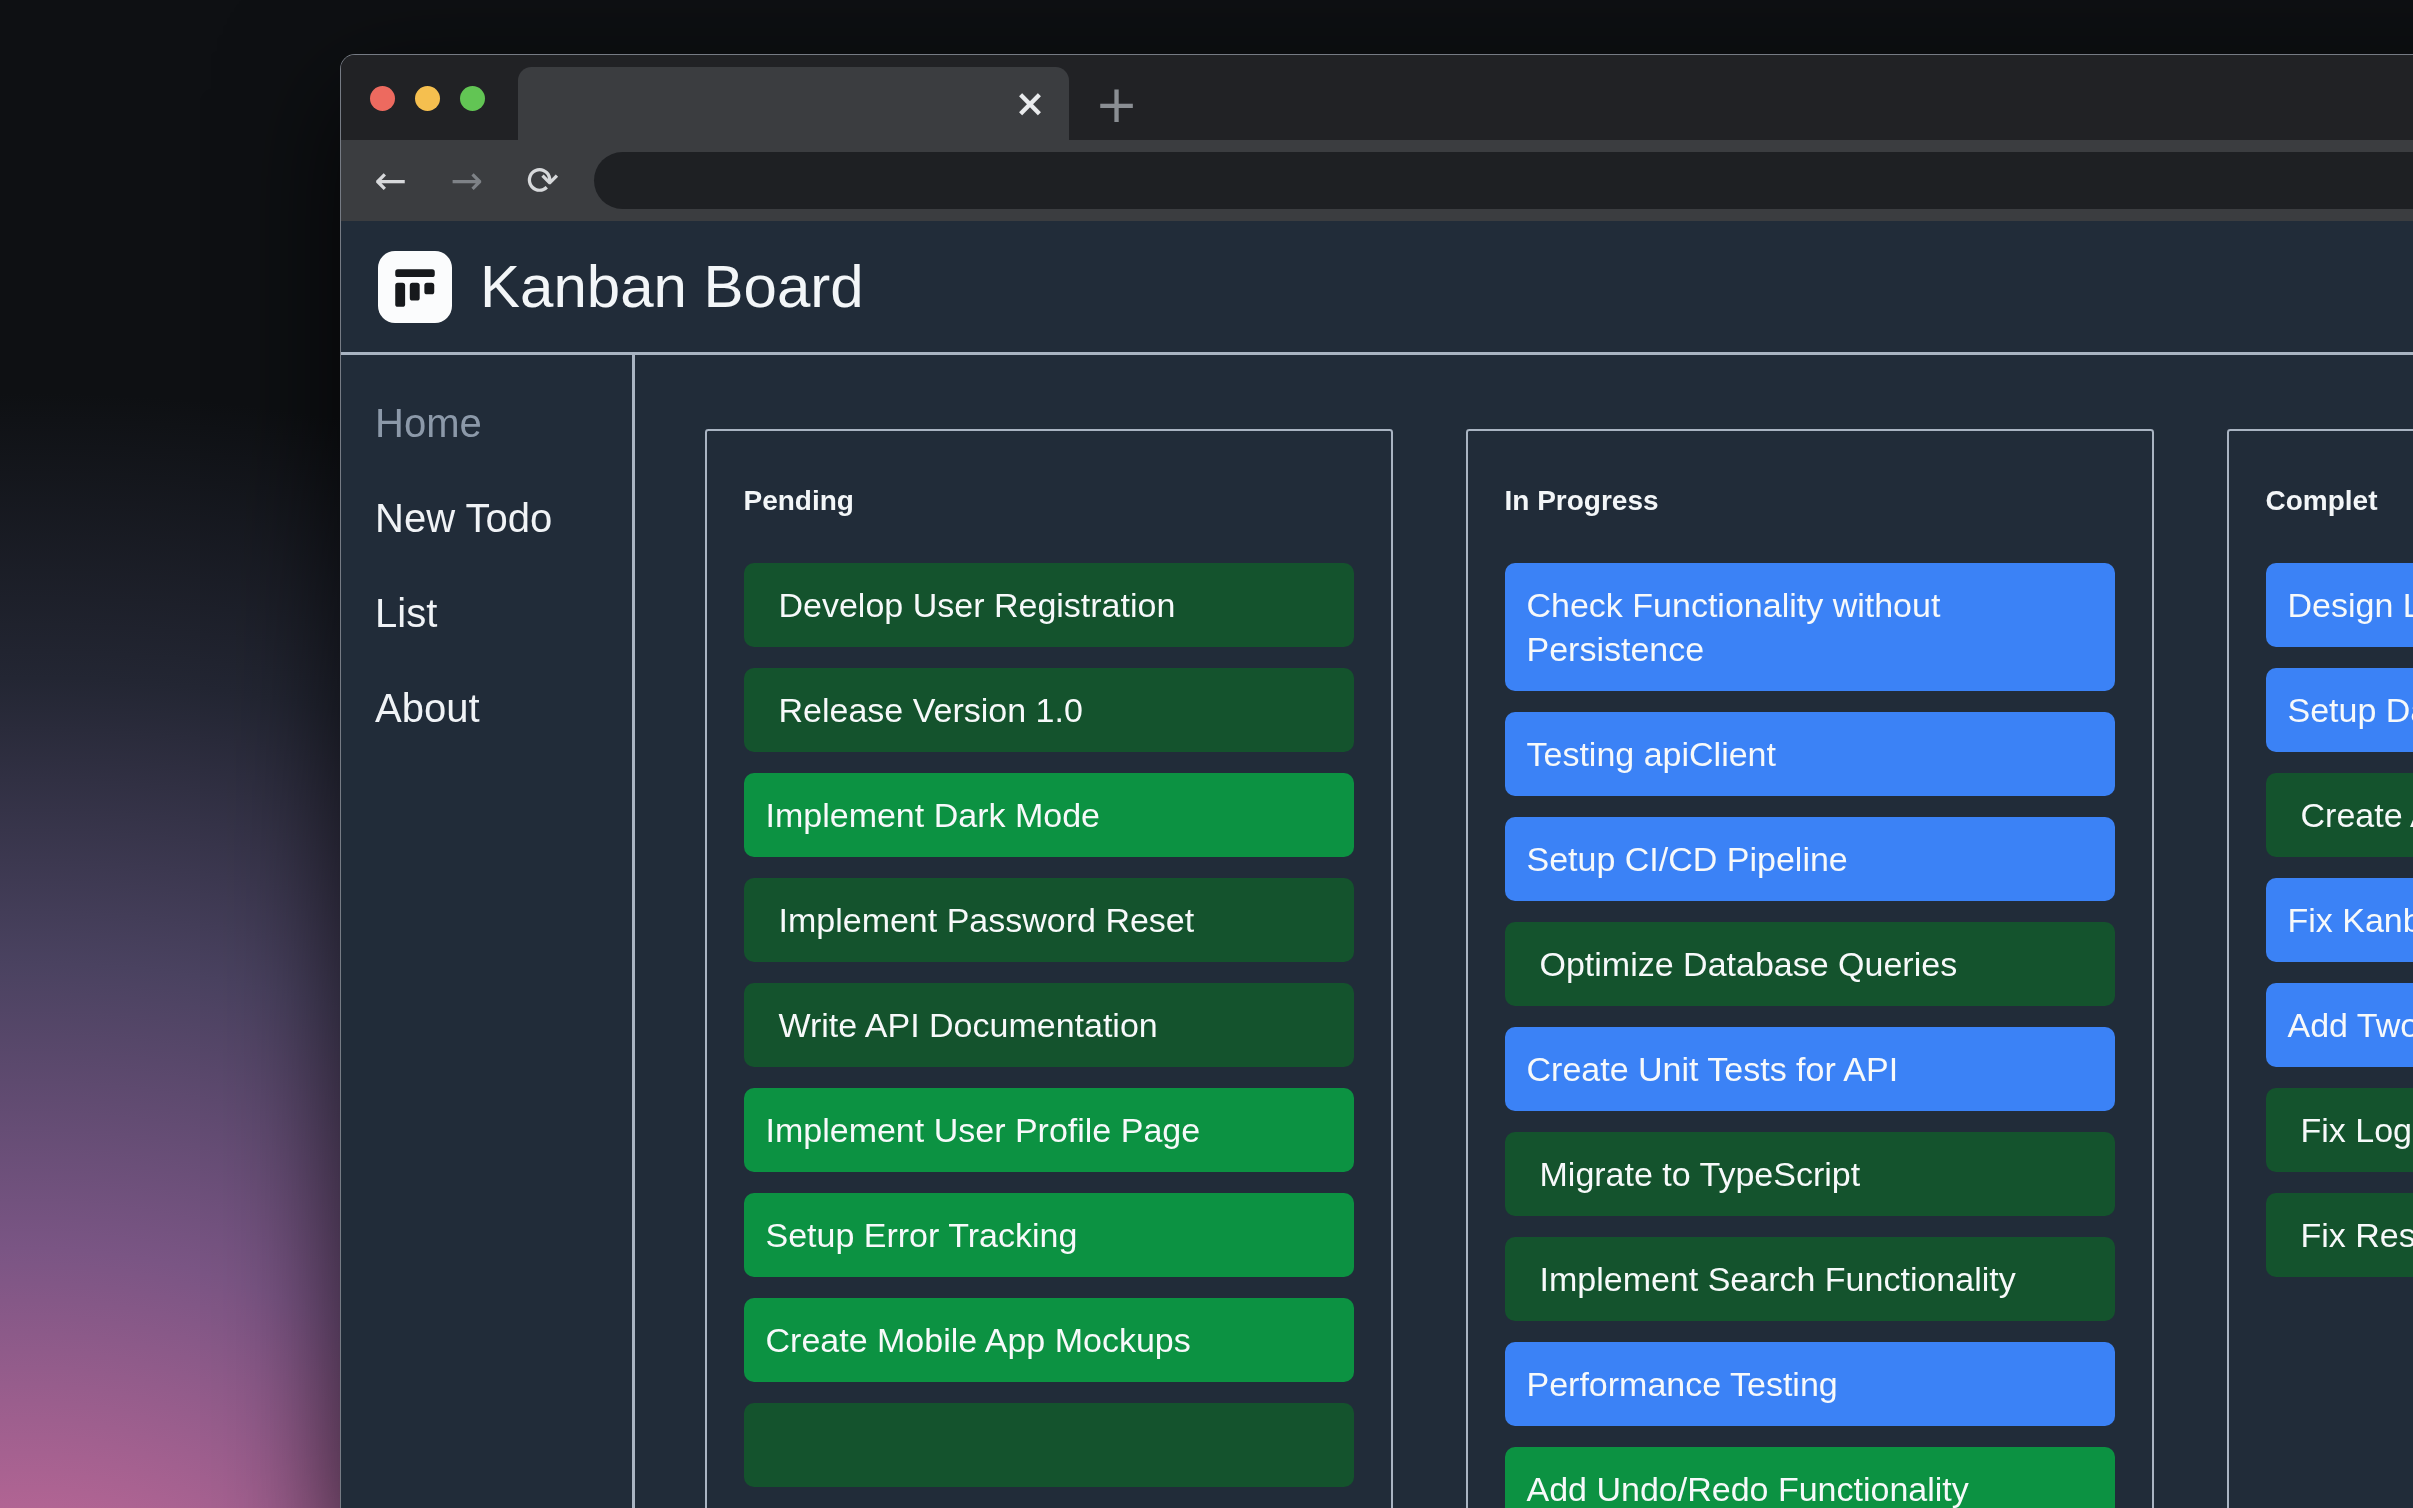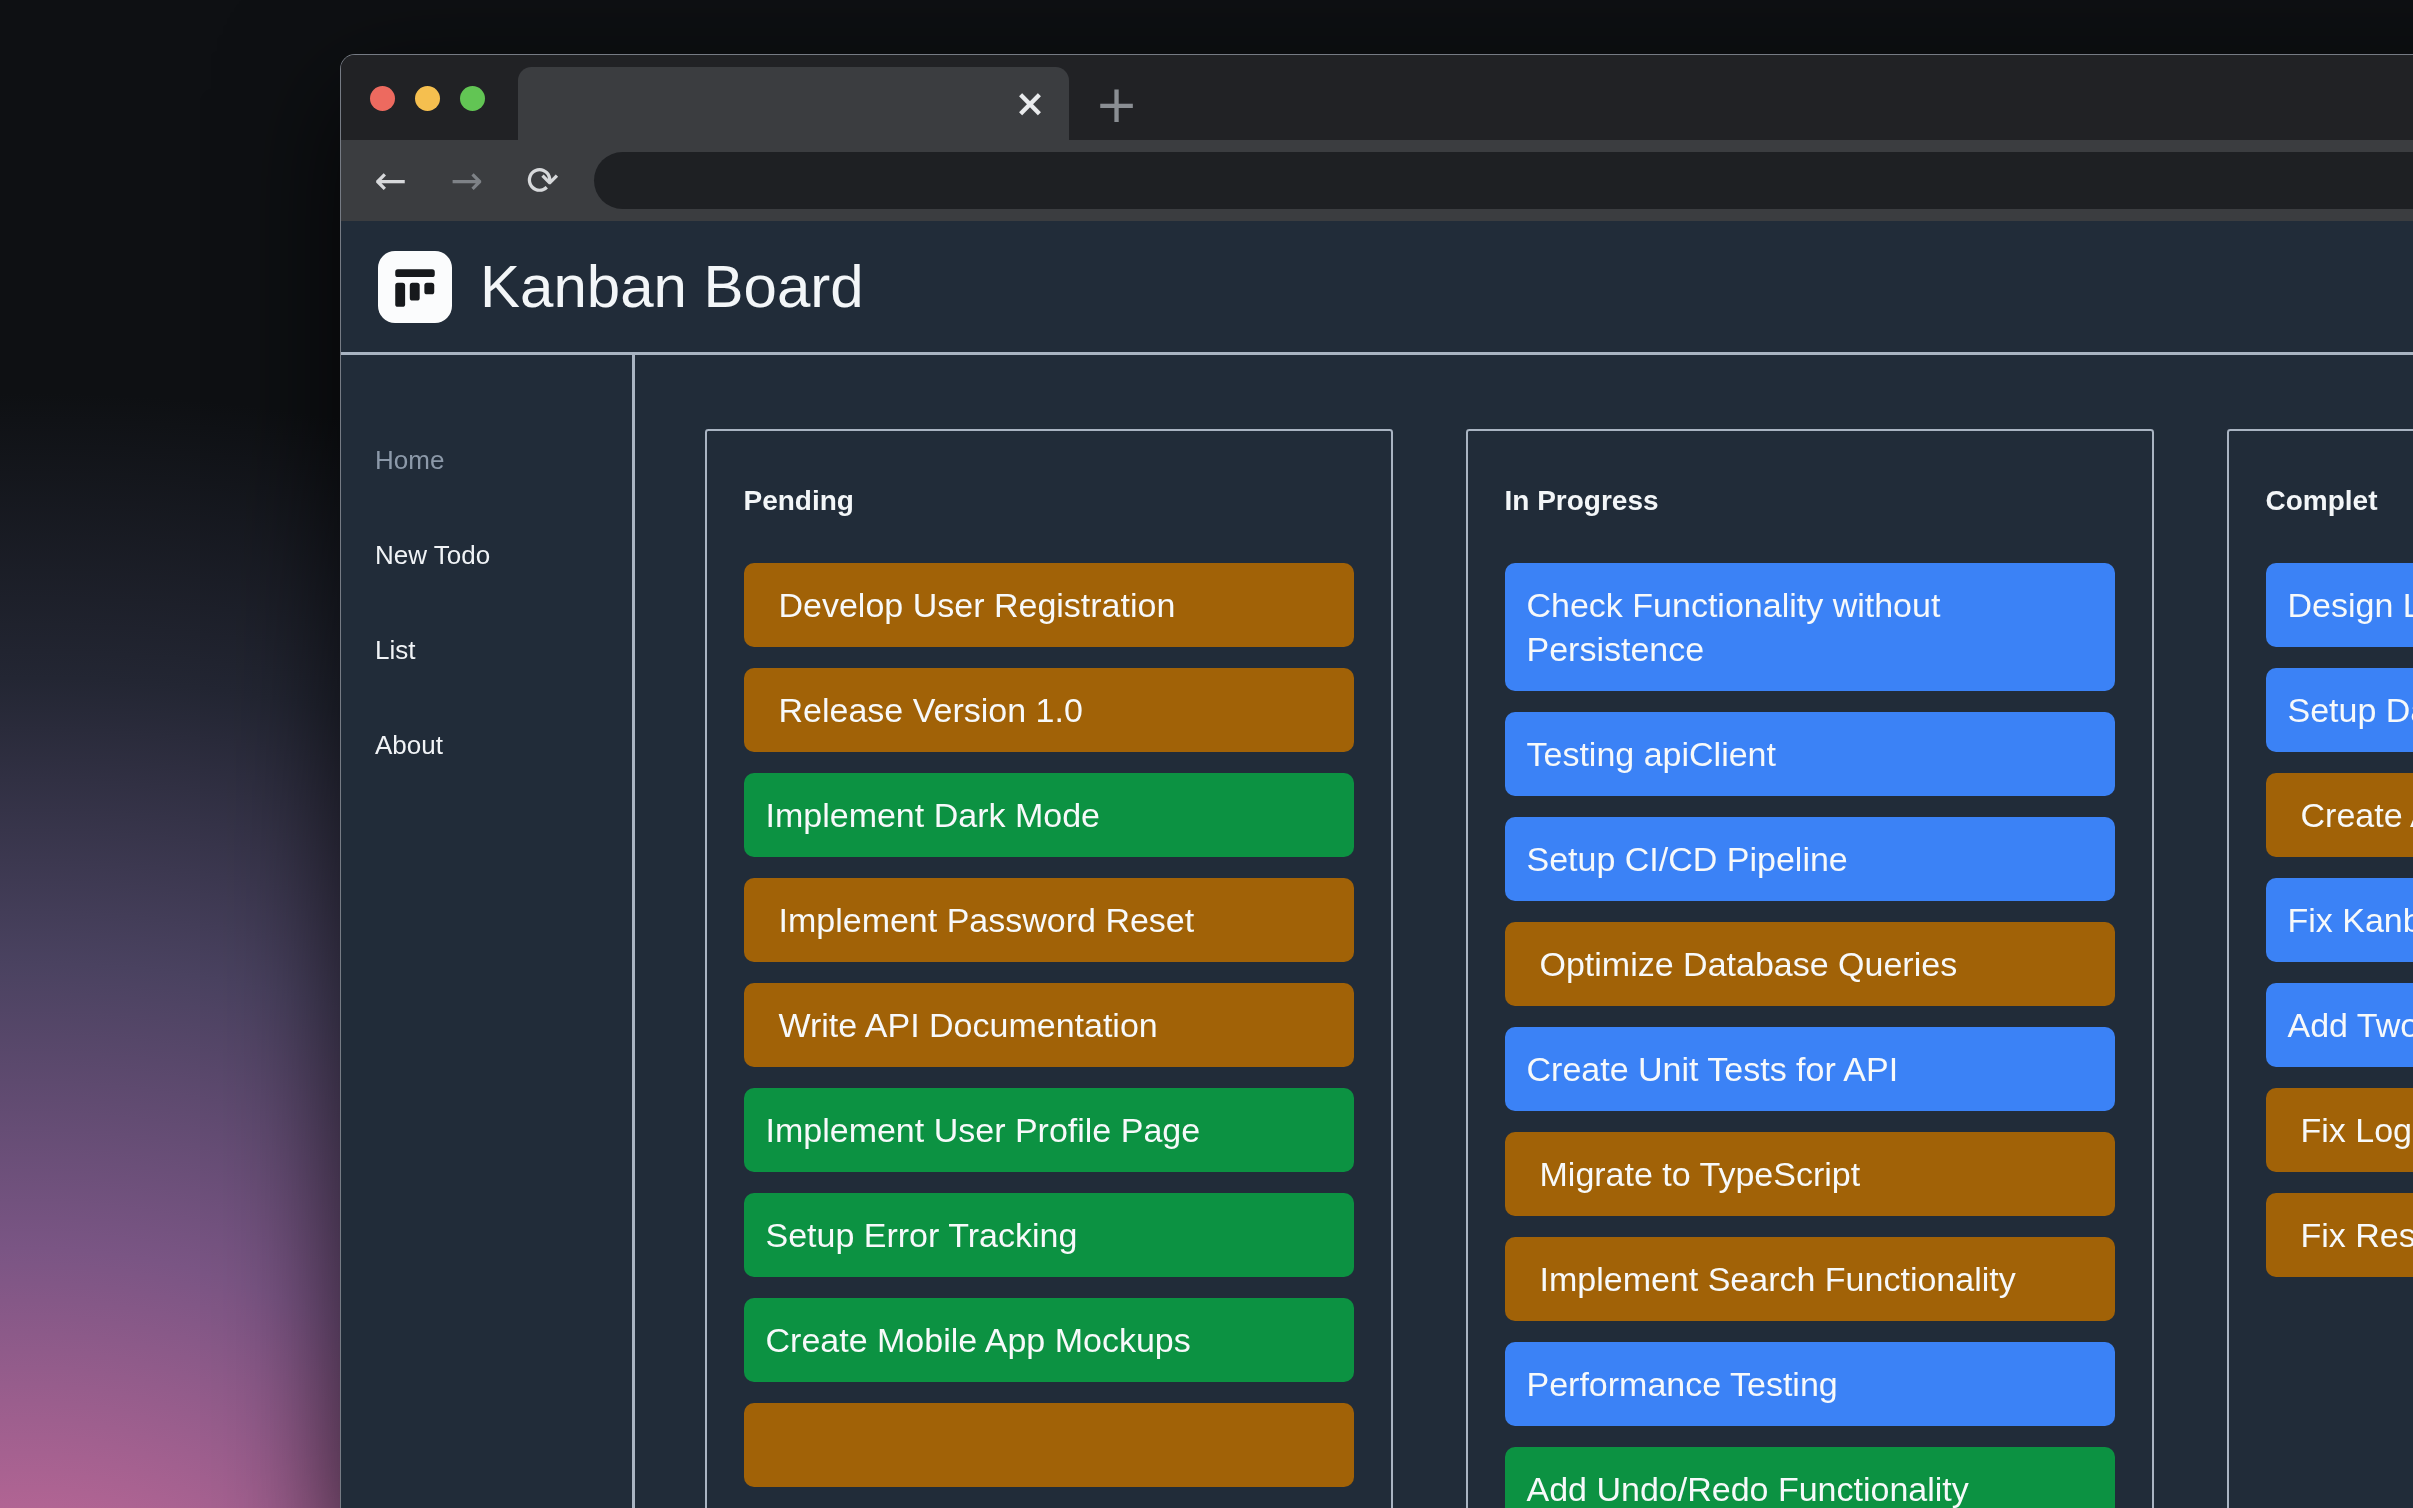--- a/index.html
+++ b/index.html
@@ -58,41 +58,41 @@
   .app-header{height:131px;flex:0 0 auto;display:flex;align-items:center;padding-left:37px;}
   .logo{
     width:74px;height:72px;background:#fbfcfd;border-radius:17px;
     display:flex;align-items:center;justify-content:center;flex:0 0 auto;
   }
   .app-title{font-size:60px;font-weight:500;margin-left:28px;white-space:nowrap;}
   .hdiv{height:2.5px;background:#a9b4c2;flex:0 0 auto;}
   .app-body{flex:1;display:flex;min-height:0;}
   .sidebar{width:291px;flex:0 0 auto;padding:45px 0 0 34px;box-sizing:border-box;}
   .side-item{
-    font-size:26px;line-height:47px;margin-bottom:48px;color:#f0f3f6;
-    white-space:nowrap;cursor:default;margin-top:37px;
+    font-size:40px;line-height:47px;margin-bottom:48px;color:#f0f3f6;
+    white-space:nowrap;cursor:default;
   }
   .side-item.muted{color:#8c99a9;}
   .vdiv{width:2.5px;background:#a9b4c2;flex:0 0 auto;}
   .content{
     flex:1;min-width:0;overflow:hidden;
     padding:74px 0 0 70px;display:flex;gap:73px;align-items:flex-start;
   }
   .column{
     width:688px;min-width:688px;height:1257px;box-sizing:border-box;
     border:2.5px solid #a9b4c2;border-radius:3.4px;
     padding:47px 37px 0 37px;
   }
   .col-title{font-size:28px;font-weight:700;line-height:46px;margin:0 0 39px 0;white-space:nowrap;}
   .card{
     border-radius:10px;padding:20px 22px;margin-bottom:21px;
     font-size:34px;line-height:44px;color:#f7f9fa;min-height:44px;
     cursor:default;
   }
-  .card.orange{background:#a16207;padding-left:35px;}
+  .card.orange{background:#14532d;padding-left:35px;}
   .card.red{background:#3b82f6;}
   .card.green{background:#0c9242;}
 </style>
 </head>
 <body>
 
 <div class="desktop">
   <div class="window">
 
     <div class="tabbar">

